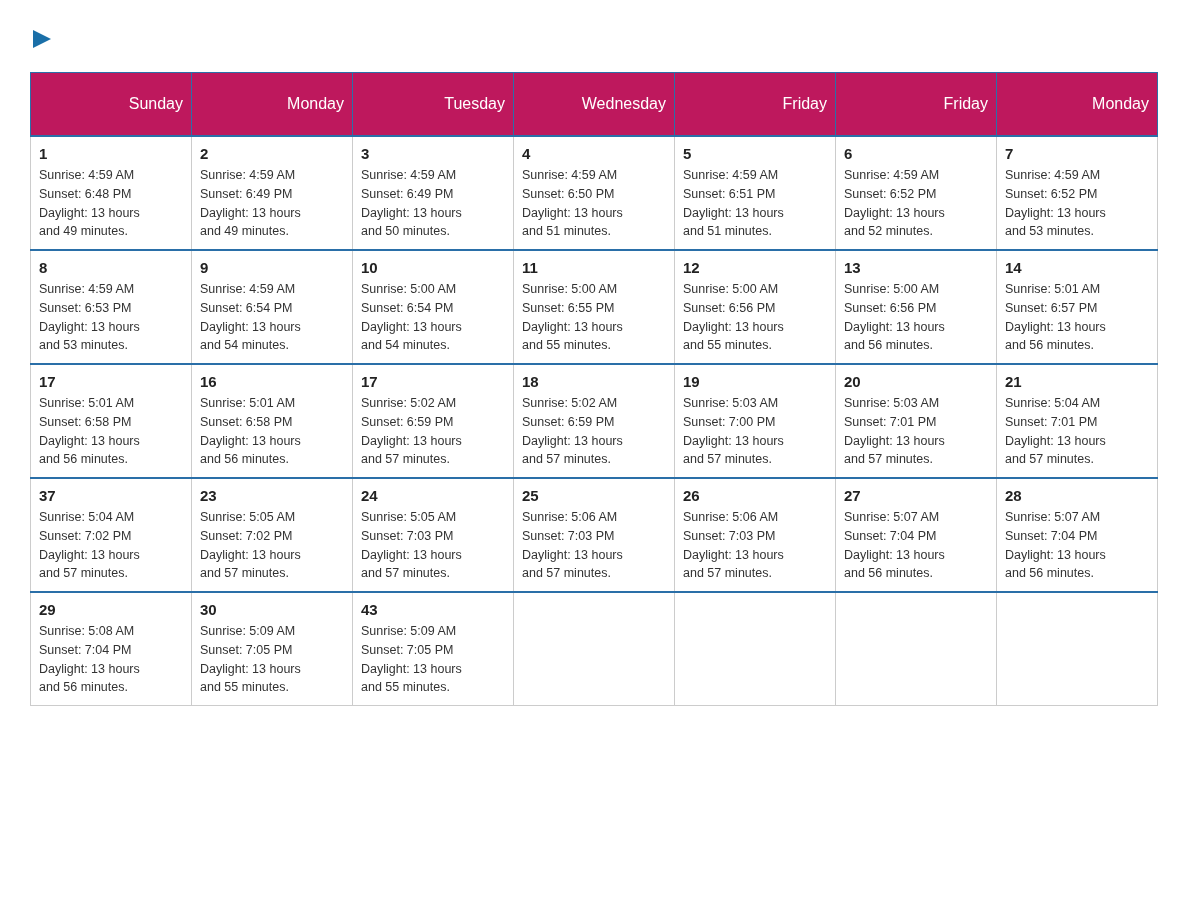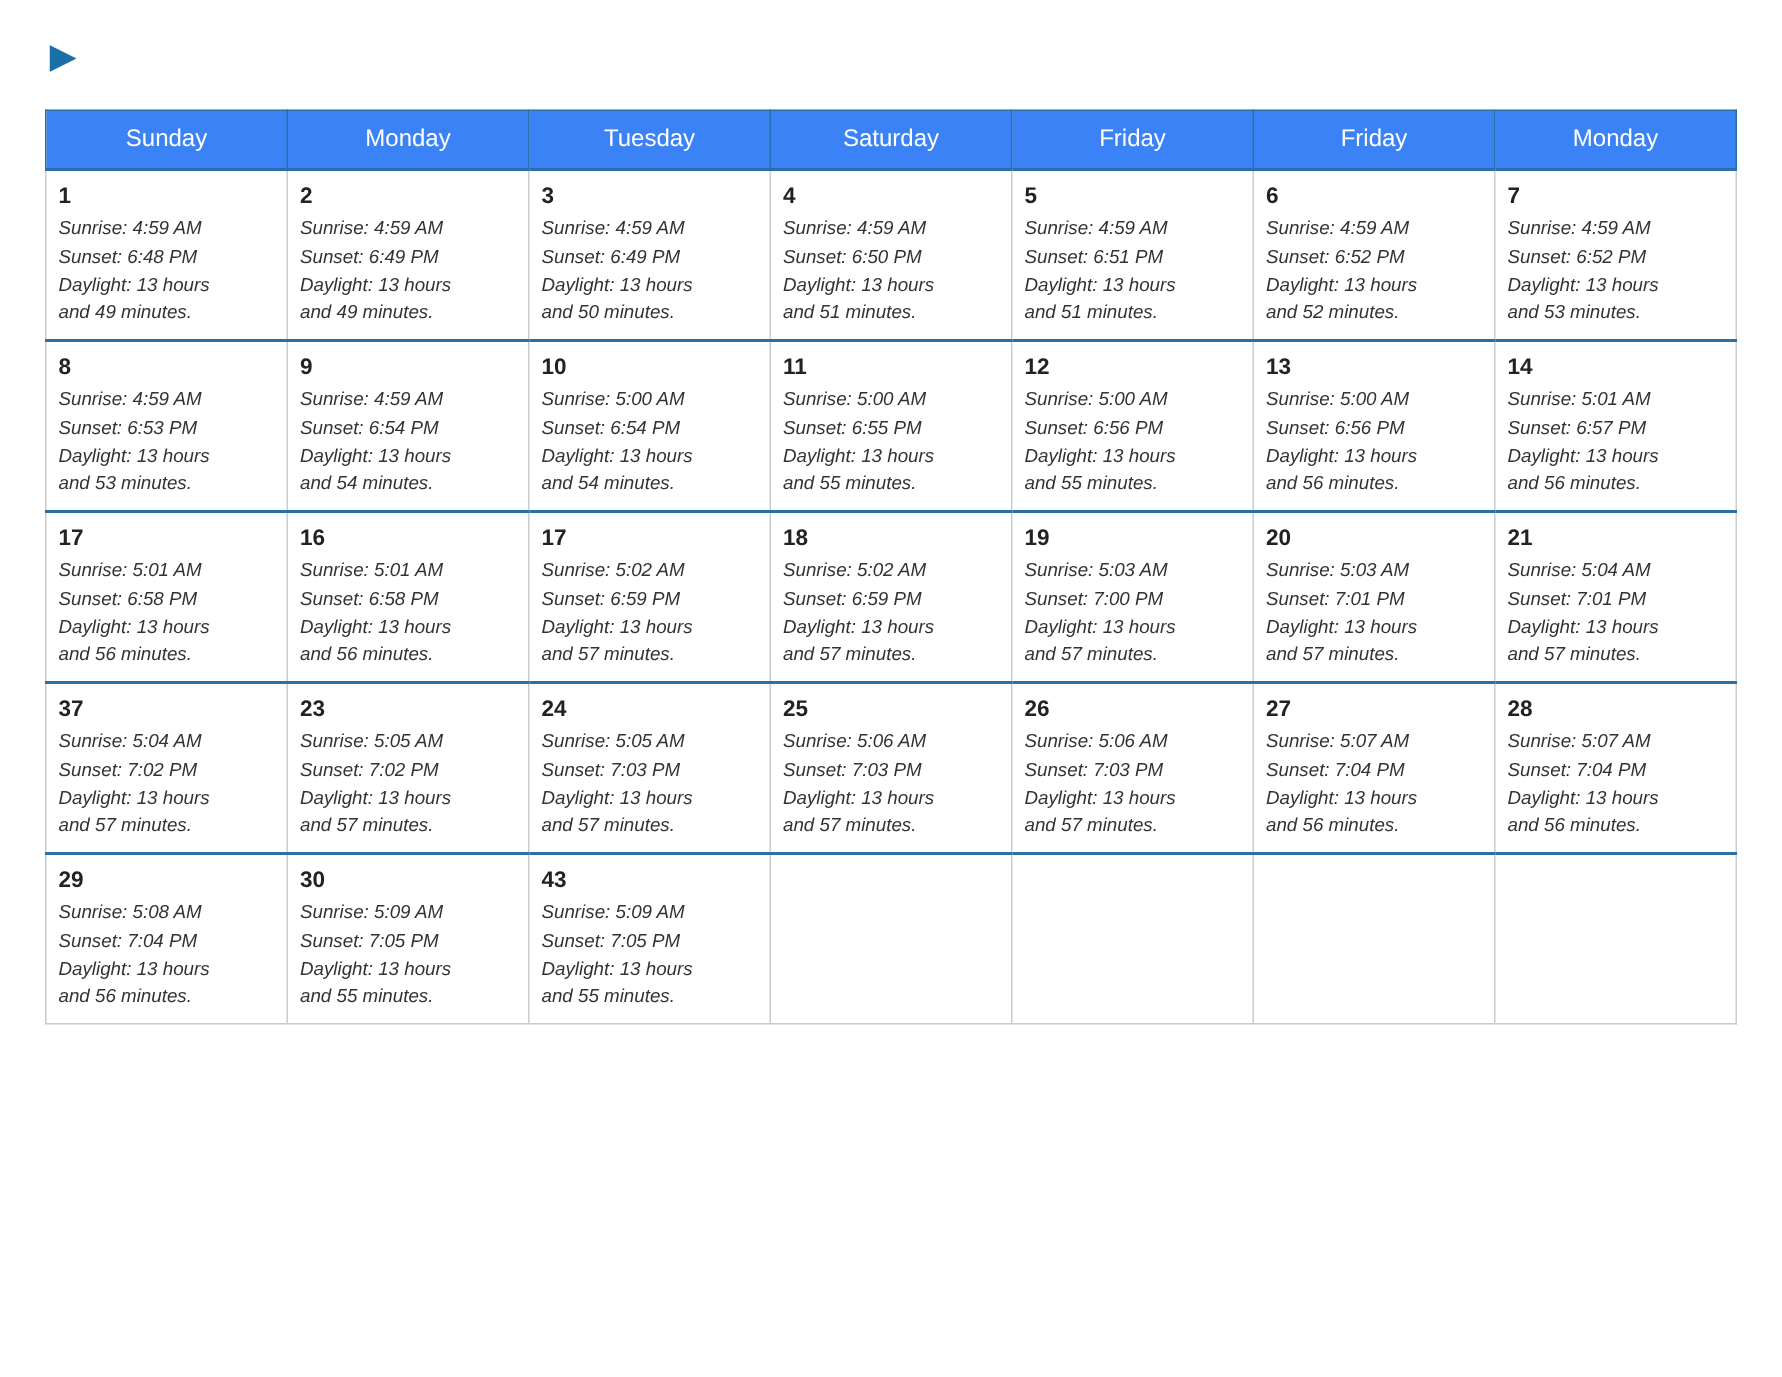--- a/index.html
+++ b/index.html
@@ -29,26 +29,26 @@
       font-size: 20px;
       color: #555;
       margin-top: 4px;
     }
     table {
       width: 100%;
       border-collapse: collapse;
       table-layout: fixed;
     }
     th {
-      background-color: #3b82f6;
+      background-color: #be185d;
       color: #fff;
-      padding: 10px 8px;
+      padding: 22px 8px;
       font-size: 16px;
       font-weight: normal;
-      text-align: center;
+      text-align: right;
       border: 1px solid #2a6fa8;
     }
     td {
       vertical-align: top;
       padding: 8px;
       border: 1px solid #ccc;
       border-top: 2px solid #2a6fa8;
       font-size: 13px;
       color: #333;
       height: 110px;
@@ -59,21 +59,20 @@
     .day-number {
       font-size: 15px;
       font-weight: bold;
       color: #222;
       margin-bottom: 4px;
     }
     .day-info {
       font-size: 12.5px;
       color: #333;
       line-height: 1.5;
-      font-style: italic;
     }
     .logo-wrapper {
       display: flex;
       flex-direction: column;
       align-items: flex-start;
     }
     .logo-line1 {
       display: flex;
       align-items: center;
     }
@@ -105,21 +104,21 @@
     <div class="location-title"></div>
   </div>
 </div>
 
 <table>
   <thead>
     <tr>
     <th>Sunday</th>
         <th>Monday</th>
         <th>Tuesday</th>
-        <th>Saturday</th>
+        <th>Wednesday</th>
         <th>Friday</th>
         <th>Friday</th>
         <th>Monday</th>
       </tr>
   </thead>
   <tbody id="calendar-body">
   <tr>
         <td class="calendar-cell">
           <div class="day-number">1</div>
         <div class="day-info">

